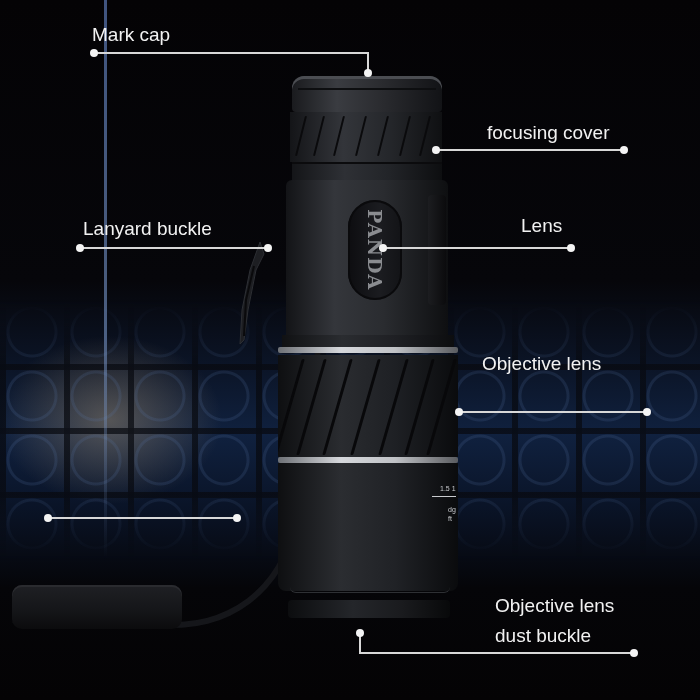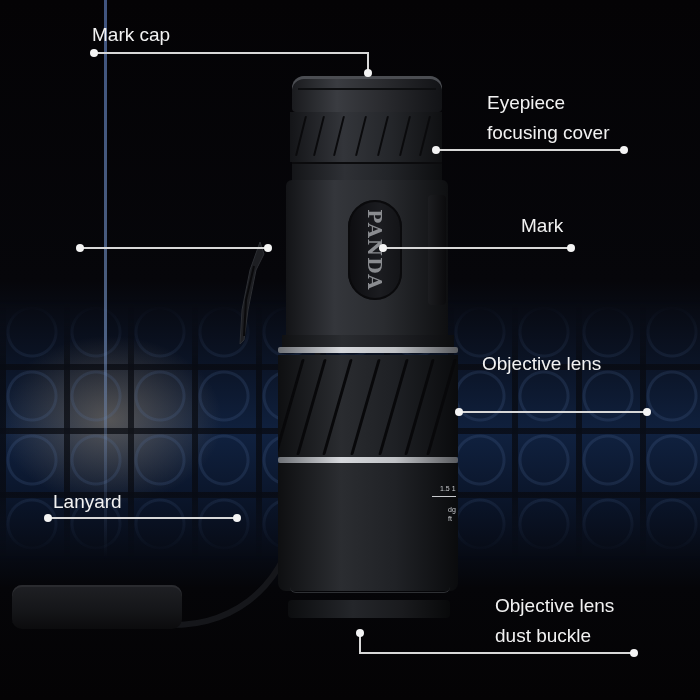--- a/index.html
+++ b/index.html
@@ -128,41 +128,40 @@
     </div>
     <div class="dustcover"></div>
   </div>
 
   <div class="label" style="left:92px; top:20px">Mark cap</div>
   <div class="hline" style="left:93px; top:52px; width:275px"></div>
   <div class="vline" style="left:367px; top:52px; height:21px"></div>
   <div class="dot" style="left:94px; top:53px"></div>
   <div class="dot" style="left:368px; top:73px"></div>
 
-  <div class="label" style="left:487px; top:88px">Eyepiece</div>
   <div class="label" style="left:487px; top:118px">focusing cover</div>
   <div class="hline" style="left:436px; top:149px; width:188px"></div>
   <div class="dot" style="left:436px; top:150px"></div>
   <div class="dot" style="left:624px; top:150px"></div>
 
+  <div class="label" style="left:83px; top:214px">Lanyard buckle</div>
   <div class="hline" style="left:80px; top:247px; width:188px"></div>
   <div class="dot" style="left:80px; top:248px"></div>
   <div class="dot" style="left:268px; top:248px"></div>
 
-  <div class="label" style="left:521px; top:211px">Mark</div>
+  <div class="label" style="left:521px; top:211px">Lens</div>
   <div class="hline" style="left:383px; top:247px; width:188px"></div>
   <div class="dot" style="left:383px; top:248px"></div>
   <div class="dot" style="left:571px; top:248px"></div>
 
   <div class="label" style="left:482px; top:349px">Objective lens</div>
   <div class="hline" style="left:459px; top:411px; width:188px"></div>
   <div class="dot" style="left:459px; top:412px"></div>
   <div class="dot" style="left:647px; top:412px"></div>
 
-  <div class="label" style="left:53px; top:487px">Lanyard</div>
   <div class="hline" style="left:48px; top:517px; width:189px"></div>
   <div class="dot" style="left:48px; top:518px"></div>
   <div class="dot" style="left:237px; top:518px"></div>
 
   <div class="label" style="left:495px; top:591px">Objective lens</div>
   <div class="label" style="left:495px; top:621px">dust buckle</div>
   <div class="vline" style="left:359px; top:633px; height:21px"></div>
   <div class="hline" style="left:359px; top:652px; width:275px"></div>
   <div class="dot" style="left:360px; top:633px"></div>
   <div class="dot" style="left:634px; top:653px"></div>

